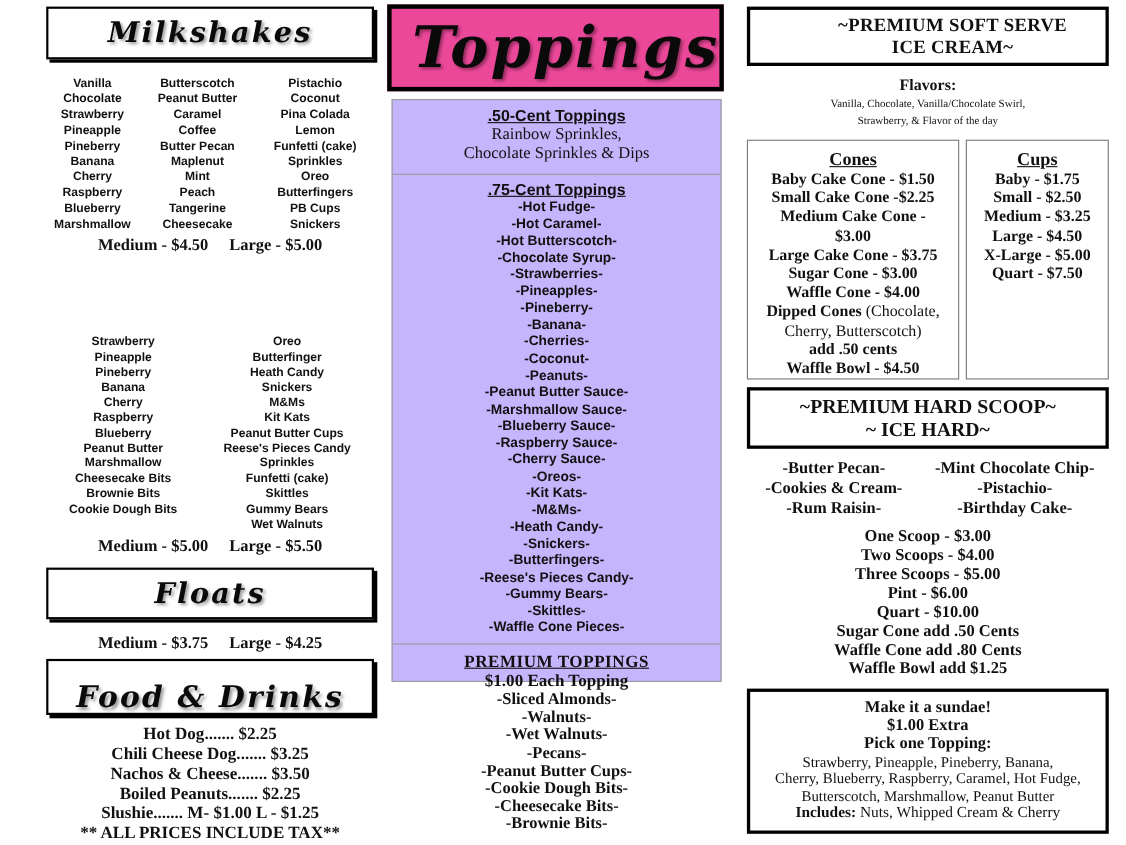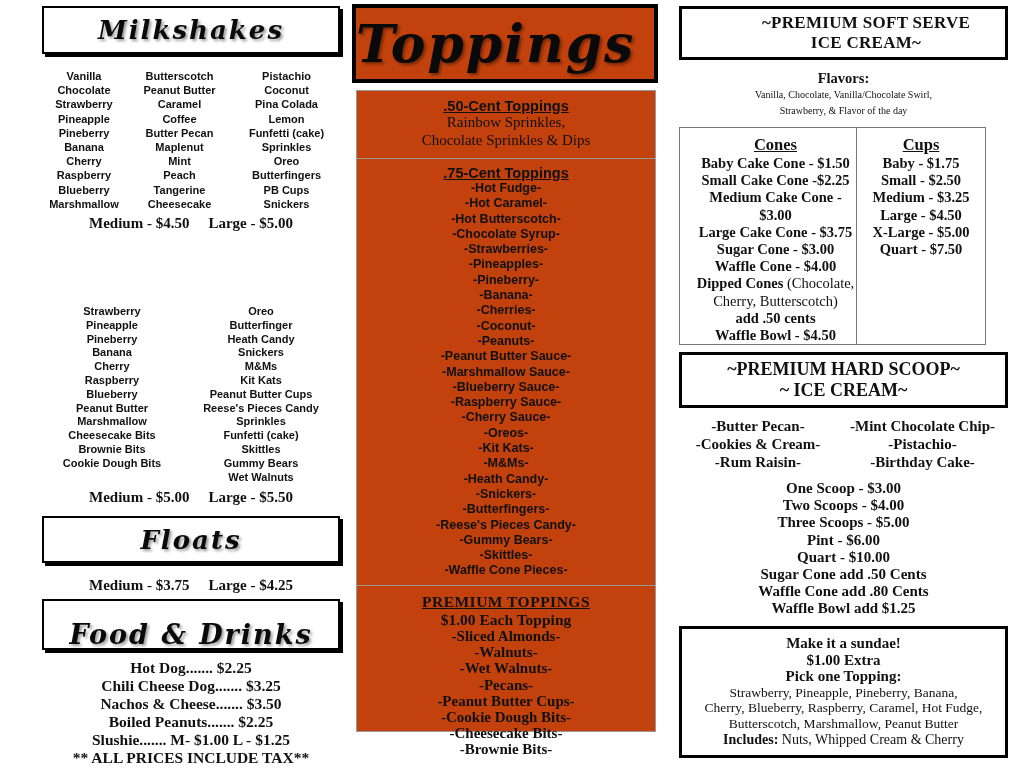--- a/index.html
+++ b/index.html
@@ -21,22 +21,22 @@
   .ms-grid > div { line-height:14.2px; }
   .fl-grid { top:305px; left:0; display:flex; width:298px; }
   .fl-grid > div { line-height:13.8px; }
   .price-row { left:0; right:0; display:flex; justify-content:center; column-gap:19px;
                font-weight:bold; font-size:15px; }
   .food-block { left:-14px; width:326px; text-align:center; font-weight:bold; font-size:15.5px; }
   .food-block div { line-height:18px; }
 
   
   .t-box { left:352px; top:4px; width:306px; height:79px; border:4px solid #000;
-           display:flex; align-items:center; justify-content:flex-start; background:#c2410c; }
-  .m-box { left:356px; top:90px; width:300px; height:642px; border:1px solid #9a9a9a; background:#c2410c; }
+           display:flex; align-items:center; justify-content:flex-end; background:#ec4899; }
+  .m-box { left:356px; top:90px; width:300px; height:530px; border:1px solid #9a9a9a; background:#c4b5fd; }
   .sec { text-align:center; }
   .sec-head { font-family:"Liberation Sans","DejaVu Sans",sans-serif; font-weight:bold;
               font-size:14.5px; text-decoration:underline; }
   .sec50 { padding-top:7px; height:68px; border-bottom:1px solid #9a9a9a; }
   .sec50 .ln { font-weight:normal; font-size:15px; line-height:17.5px; }
   .sec75 { padding-top:6px; height:427px; border-bottom:1px solid #9a9a9a; }
   .sec75-list div { font-family:"Liberation Sans","DejaVu Sans",sans-serif; font-weight:bold;
                     font-size:12.5px; line-height:15.3px; }
   .secprem { padding-top:7px; }
   .serif-head { font-weight:bold; font-size:15.5px; text-decoration:underline; letter-spacing:0.5px; }
@@ -46,21 +46,21 @@
   
   .thick { border:3px solid #000; background:#fff; display:flex; flex-direction:column;
            align-items:center; justify-content:center; text-align:center; }
   .ss-box { left:679px; top:6px; width:329px; height:54px; }
   .ss-box div { font-weight:bold; font-size:17px; line-height:20px; letter-spacing:0.3px;margin-left:45px; }
   .flavors { left:679px; top:70px; width:329px; text-align:center; }
   .flavors .lbl { font-weight:bold; font-size:14.5px; line-height:17px; }
   .flavors .txt div { font-size:10px; line-height:15.5px; }
   .thin-box { border:1px solid #777; background:#fff; text-align:center; padding-top:6px; }
   .cones-box { left:679px; top:127px; width:193px; height:218px; }
-  .cups-box  { left:856px; top:127px; width:130px; height:218px; }
+  .cups-box  { left:878px; top:127px; width:130px; height:218px; }
   .box-head { font-weight:bold; font-size:16.5px; text-decoration:underline; line-height:21px; }
   .cone-list div, .cup-list div { font-weight:bold; font-size:14.5px; line-height:17.2px; white-space:nowrap; }
   .rp { font-weight:normal; }
   .hs-box { left:679px; top:352px; width:329px; height:56px; }
   .hs-box div { font-weight:bold; font-size:18px; line-height:21px; }
   .hs-cols { left:679px; top:417px; width:329px; display:flex; }
   .hs-cols > div { text-align:center; }
   .hs-cols div div { font-weight:bold; font-size:15px; line-height:18px; white-space:nowrap; }
   .hs-col1 { width:158px; }
   .hs-col2 { width:171px; }
@@ -288,21 +288,21 @@
       <div>Small - $2.50</div>
       <div>Medium - $3.25</div>
       <div>Large - $4.50</div>
       <div>X-Large - $5.00</div>
       <div>Quart - $7.50</div>
     </div>
 </div>
 
 <div class="abs thick hs-box">
   <div>~PREMIUM HARD SCOOP~</div>
-  <div>~ ICE CREAM~</div>
+  <div>~ ICE HARD~</div>
 </div>
 
 <div class="abs hs-cols">
   <div class="hs-col1">
       <div>-Butter Pecan-</div>
       <div>-Cookies &amp; Cream-</div>
       <div>-Rum Raisin-</div>
     </div>
   <div class="hs-col2">
       <div>-Mint Chocolate Chip-</div>

